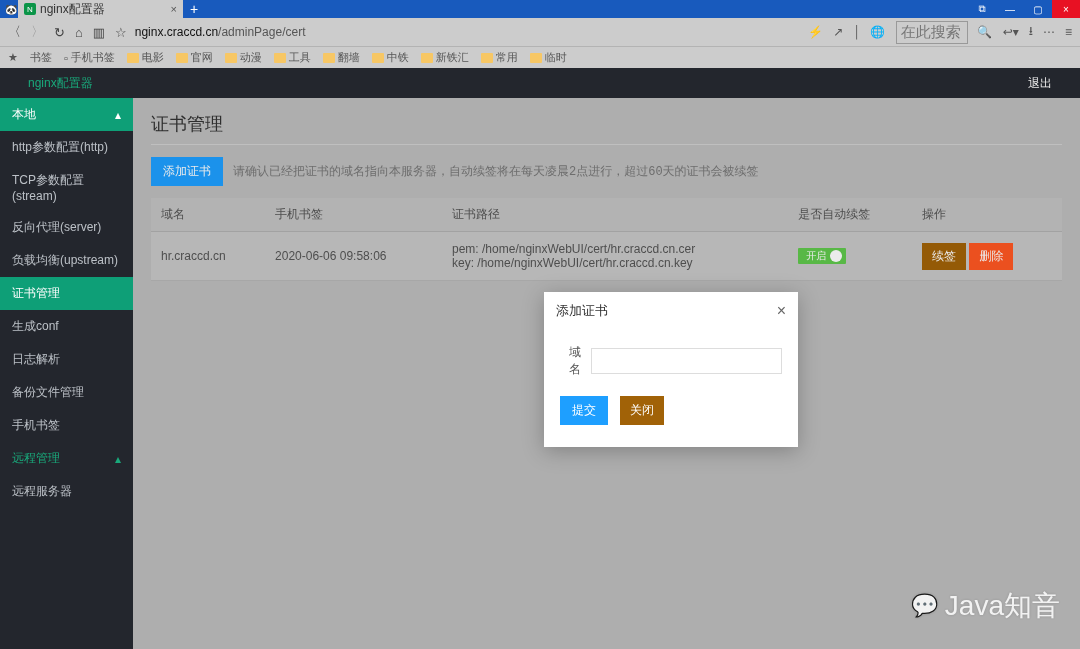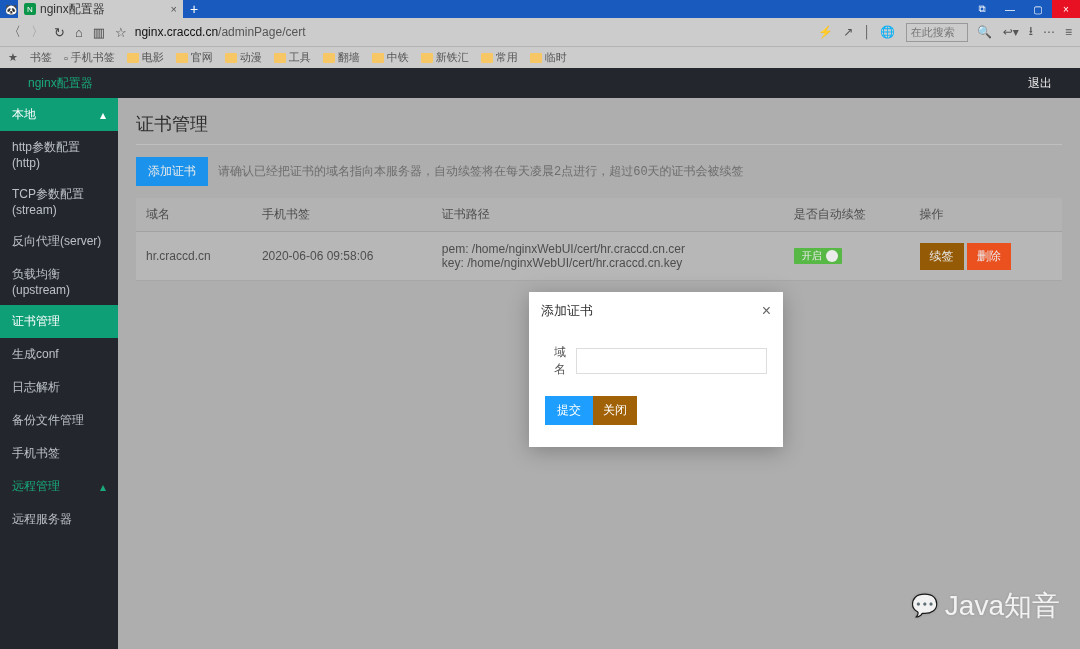--- a/index.html
+++ b/index.html
@@ -12,29 +12,29 @@
 .newtab{width:22px;text-align:center;color:#fff;font-size:14px;}
 .win-btns{margin-left:auto;display:flex;}
 .win-btns span{width:28px;height:18px;display:flex;align-items:center;justify-content:center;color:#fff;font-size:10px;}
 .win-btns .close{background:#e81123;}
 .addrbar{height:28px;background:#cccccc;display:flex;align-items:center;padding:0 8px;gap:10px;color:#555;}
 .addrbar .nav-ico{font-size:13px;color:#444;}
 .urlbox{flex:1;display:flex;align-items:center;gap:8px;}
 .url{font-size:12px;color:#555;}
 .url .host{color:#111;}
 .right-tools{display:flex;align-items:center;gap:10px;color:#555;}
-.searchbox{border:1px solid #999;padding:1px 4px;color:#777;width:62px;font-size:11px;}
+.searchbox{border:1px solid #999;padding:1px 4px;color:#777;width:72px;font-size:15px;}
 .bookbar{height:22px;background:#cccccc;border-top:1px solid #b3b3b3;display:flex;align-items:center;padding:0 8px;gap:12px;color:#555;font-size:11px;}
 .bm{display:flex;align-items:center;gap:3px;}
 .folder{width:12px;height:10px;background:#f7c765;border-radius:1px;display:inline-block;}
 
 .app{display:flex;height:calc(649px - 68px);}
 .topnav{height:30px;background:#23262d;color:#19a97b;display:flex;align-items:center;padding:0 28px;}
 .topnav .logout{margin-left:auto;color:#eee;}
-.sidebar{width:118px;background:#23262d;color:#bcc1c7;font-size:12px;}
+.sidebar{width:133px;background:#23262d;color:#bcc1c7;font-size:12px;}
 .sb-item{padding:8px 12px;cursor:default;}
 .sb-item.hdr{background:#0e9f77;color:#fff;display:flex;justify-content:space-between;align-items:center;}
 .sb-item.hdr2{color:#19a97b;display:flex;justify-content:space-between;align-items:center;gap:12px;}
 .sb-item.active{background:#0e9f77;color:#fff;}
 .content{flex:1;position:relative;background:#bdbdbd;}
 .page{padding:14px 18px;}
 h2.pg-title{font-size:18px;font-weight:500;color:#333;padding-bottom:8px;border-bottom:1px solid #d0d0d0;}
 .btnrow{display:flex;align-items:center;gap:10px;margin:12px 0;}
 .btn-pri{background:#1e9fff;color:#fff;border:none;padding:6px 12px;font-size:12px;cursor:pointer;}
 .btn-grn{background:#a16207;color:#fff;border:none;padding:5px 10px;font-size:12px;cursor:pointer;}
@@ -47,21 +47,21 @@
 .switch .knob{width:12px;height:12px;background:#fff;border-radius:50%;}
 
 .mask{position:absolute;inset:0;background:rgba(0,0,0,0.08);}
 .modal{position:absolute;left:411px;top:194px;width:254px;background:#fff;box-shadow:0 4px 20px rgba(0,0,0,.25);}
 .modal-hd{display:flex;justify-content:space-between;align-items:center;padding:10px 12px;color:#333;font-size:13px;}
 .modal-hd .x{font-size:16px;color:#666;cursor:pointer;}
 .modal-bd{padding:14px 16px 22px;}
 .frow{display:flex;align-items:center;gap:10px;margin-bottom:18px;}
 .frow label{width:46px;text-align:right;color:#555;}
 .frow input{flex:1;border:1px solid #ddd;height:26px;padding:0 6px;}
-.mbtns{display:flex;}
+.mbtns{display:flex;gap:12px;}
 .watermark{position:absolute;right:20px;bottom:24px;color:#fff;opacity:.85;font-size:28px;display:flex;align-items:center;gap:6px;font-weight:500;text-shadow:0 0 3px rgba(0,0,0,.2);}
 .watermark .wx{font-size:22px;}
 </style>
 </head>
 <body>
 
 <div class="titlebar">
   <div style="width:6px"></div>
   <span class="favicon">🐼</span>
   <div class="tab">

